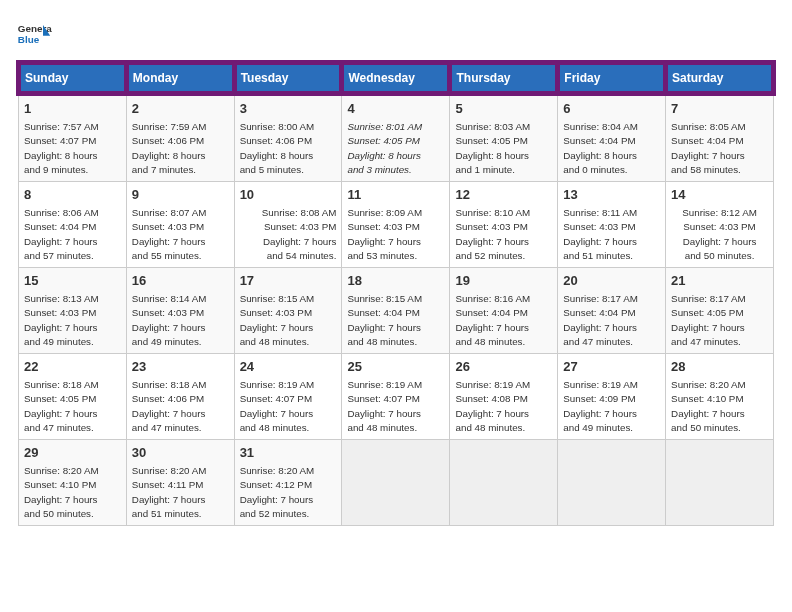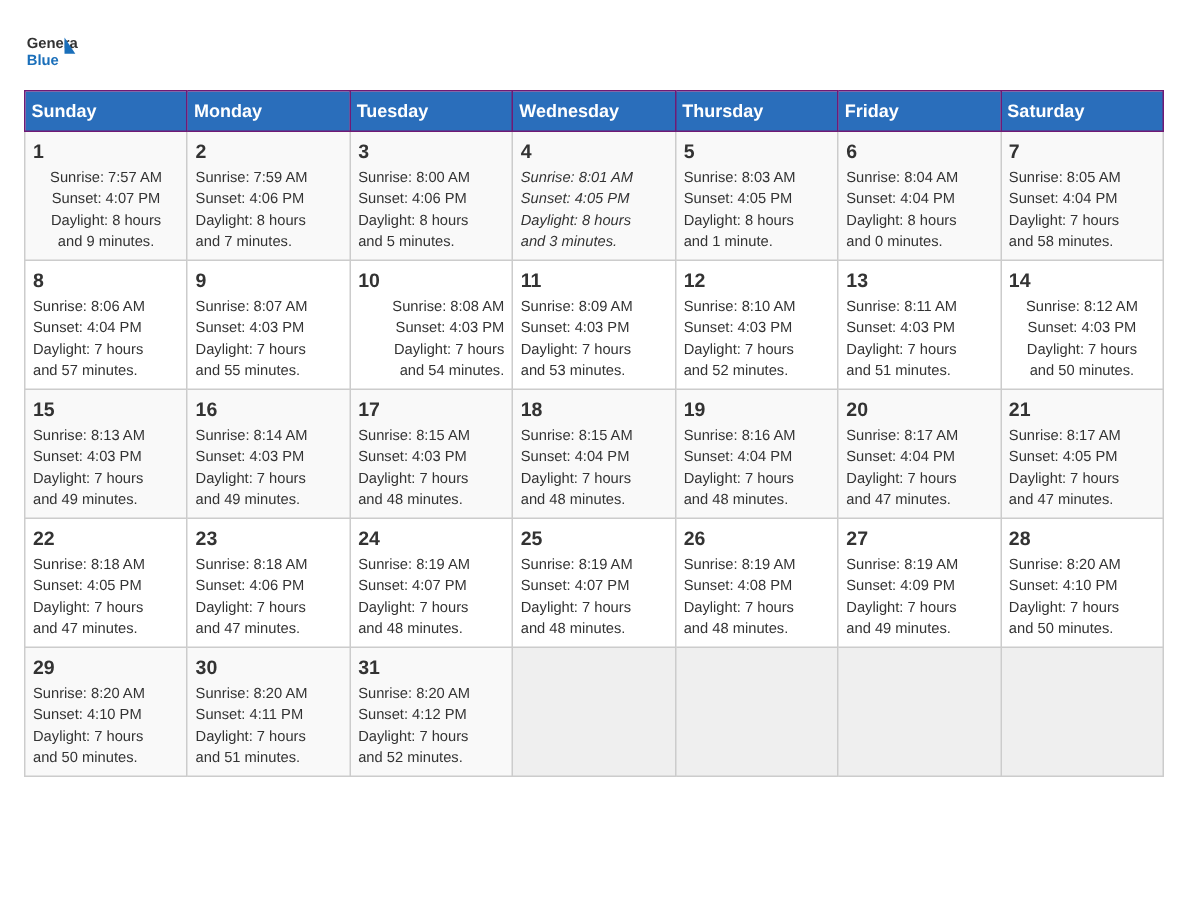--- a/index.html
+++ b/index.html
@@ -41,21 +41,21 @@
       width: 100%;
       border-collapse: collapse;
       font-size: 10.5px;
     }
     thead tr th {
       background-color: #2a6ebb;
       color: #fff;
       padding: 6px 4px;
       text-align: left;
       font-size: 12px;
-      border: 1px solid #701a75;
+      border: 5px solid #701a75;
     }
     tbody tr td {
       border: 1px solid #ccc;
       vertical-align: top;
       padding: 4px 5px;
       height: 80px;
       background: #fff;
       color: #333;
       line-height: 1.4;
     }
@@ -103,21 +103,21 @@
         <th>Wednesday</th>
         <th>Thursday</th>
         <th>Friday</th>
         <th>Saturday</th>
       </tr>
   </thead>
   <tbody id="cal-body">
       <tr>
         <td>
           <span class="day-num">1</span>
-          <div class="day-info" style="white-space: pre-line; text-align: center;">Sunrise: 7:57 AM
+          <div class="day-info" style="white-space: pre-line;">Sunrise: 7:57 AM
 Sunset: 4:07 PM
 Daylight: 8 hours
 and 9 minutes.</div>
         </td>
         <td>
           <span class="day-num">2</span>
           <div class="day-info" style="white-space: pre-line;">Sunrise: 7:59 AM
 Sunset: 4:06 PM
 Daylight: 8 hours
 and 7 minutes.</div>

